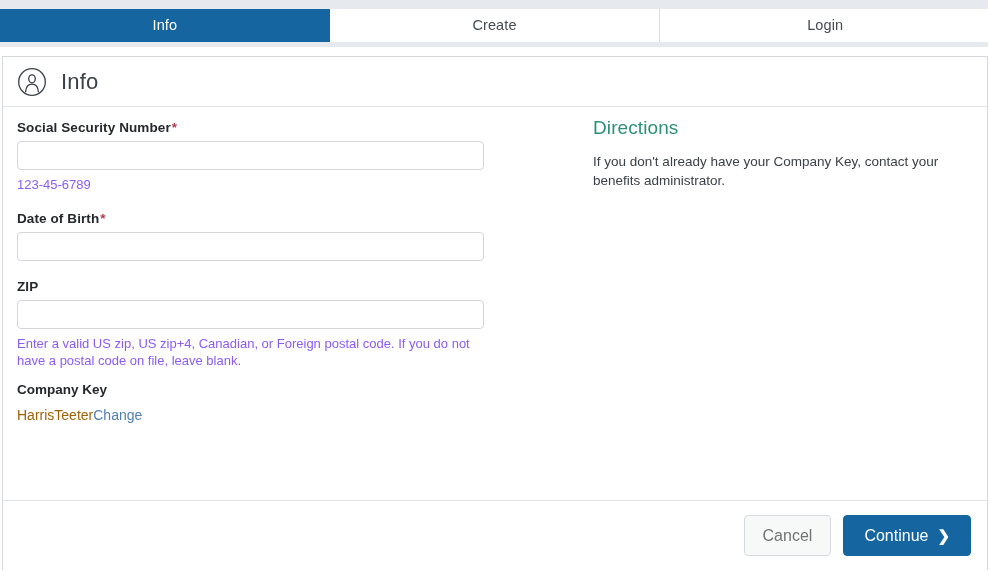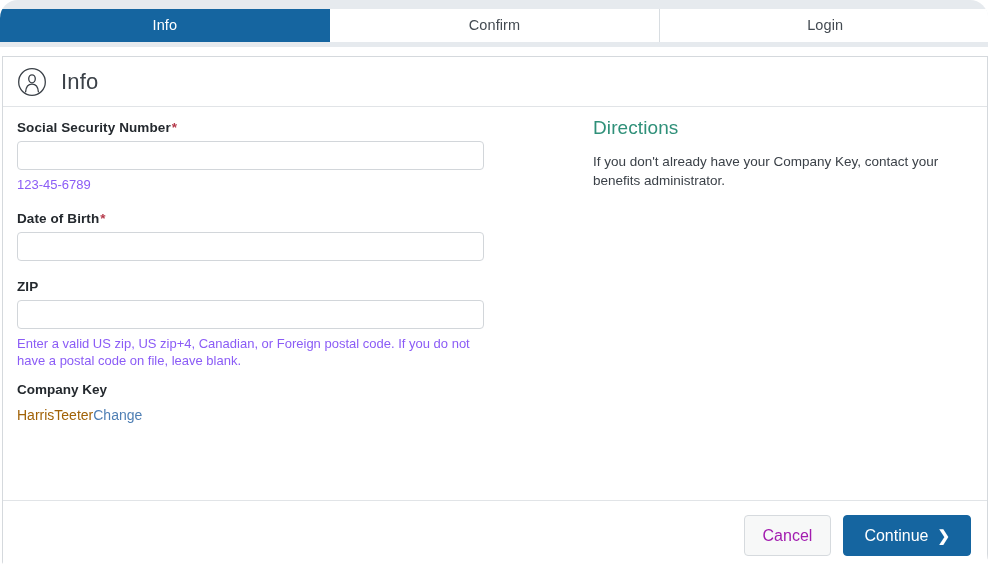--- a/index.html
+++ b/index.html
@@ -9,21 +9,20 @@
     background: #ffffff;
     font-family: "Liberation Sans", sans-serif;
     -webkit-font-smoothing: antialiased;
   }
 
   #app {
     position: relative;
     width: 988px; height: 572px;
     background: #ffffff;
     overflow: hidden;
-    border-radius: 18px;
   }
 
   
   .tabstrip-wrap {
     position: absolute;
     top: 0; left: 0;
     width: 990px;
     height: 47px;
     background: #e6eaee;
     padding-top: 9px;
@@ -193,21 +192,21 @@
     display: inline-flex;
     align-items: center;
     justify-content: center;
   }
   .btn-cancel {
     height: 41px;
     min-width: 82px;
     padding: 0 18px;
     background: #f7f8f8;
     border: 1px solid #d6dade;
-    color: #a21caf;
+    color: #737373;
     margin-right: 12px;
   }
   .btn-continue {
     height: 41px;
     padding: 16px 20px;
     background: #1565a0;
     border: 1px solid #1565a0;
     color: #ffffff;
   }
   .btn-continue .chev {
@@ -219,21 +218,21 @@
   }
 </style>
 </head>
 <body>
 
 <div id="app">
 
   <div class="tabstrip-wrap">
     <div class="tabstrip">
       <div class="tab active">Info</div>
-      <div class="tab">Confirm</div>
+      <div class="tab">Create</div>
       <div class="tab">Login</div>
     </div>
   </div>
 
   <div class="card">
 
     <div class="card-header">
       <svg class="user-icon" viewBox="0 0 32 32">
         <circle cx="16" cy="16" r="14.2" fill="none" stroke="#3b4148" stroke-width="1.4"></circle>
         <ellipse cx="16" cy="12.6" rx="3.5" ry="4.3" fill="none" stroke="#3b4148" stroke-width="1.4"></ellipse>

